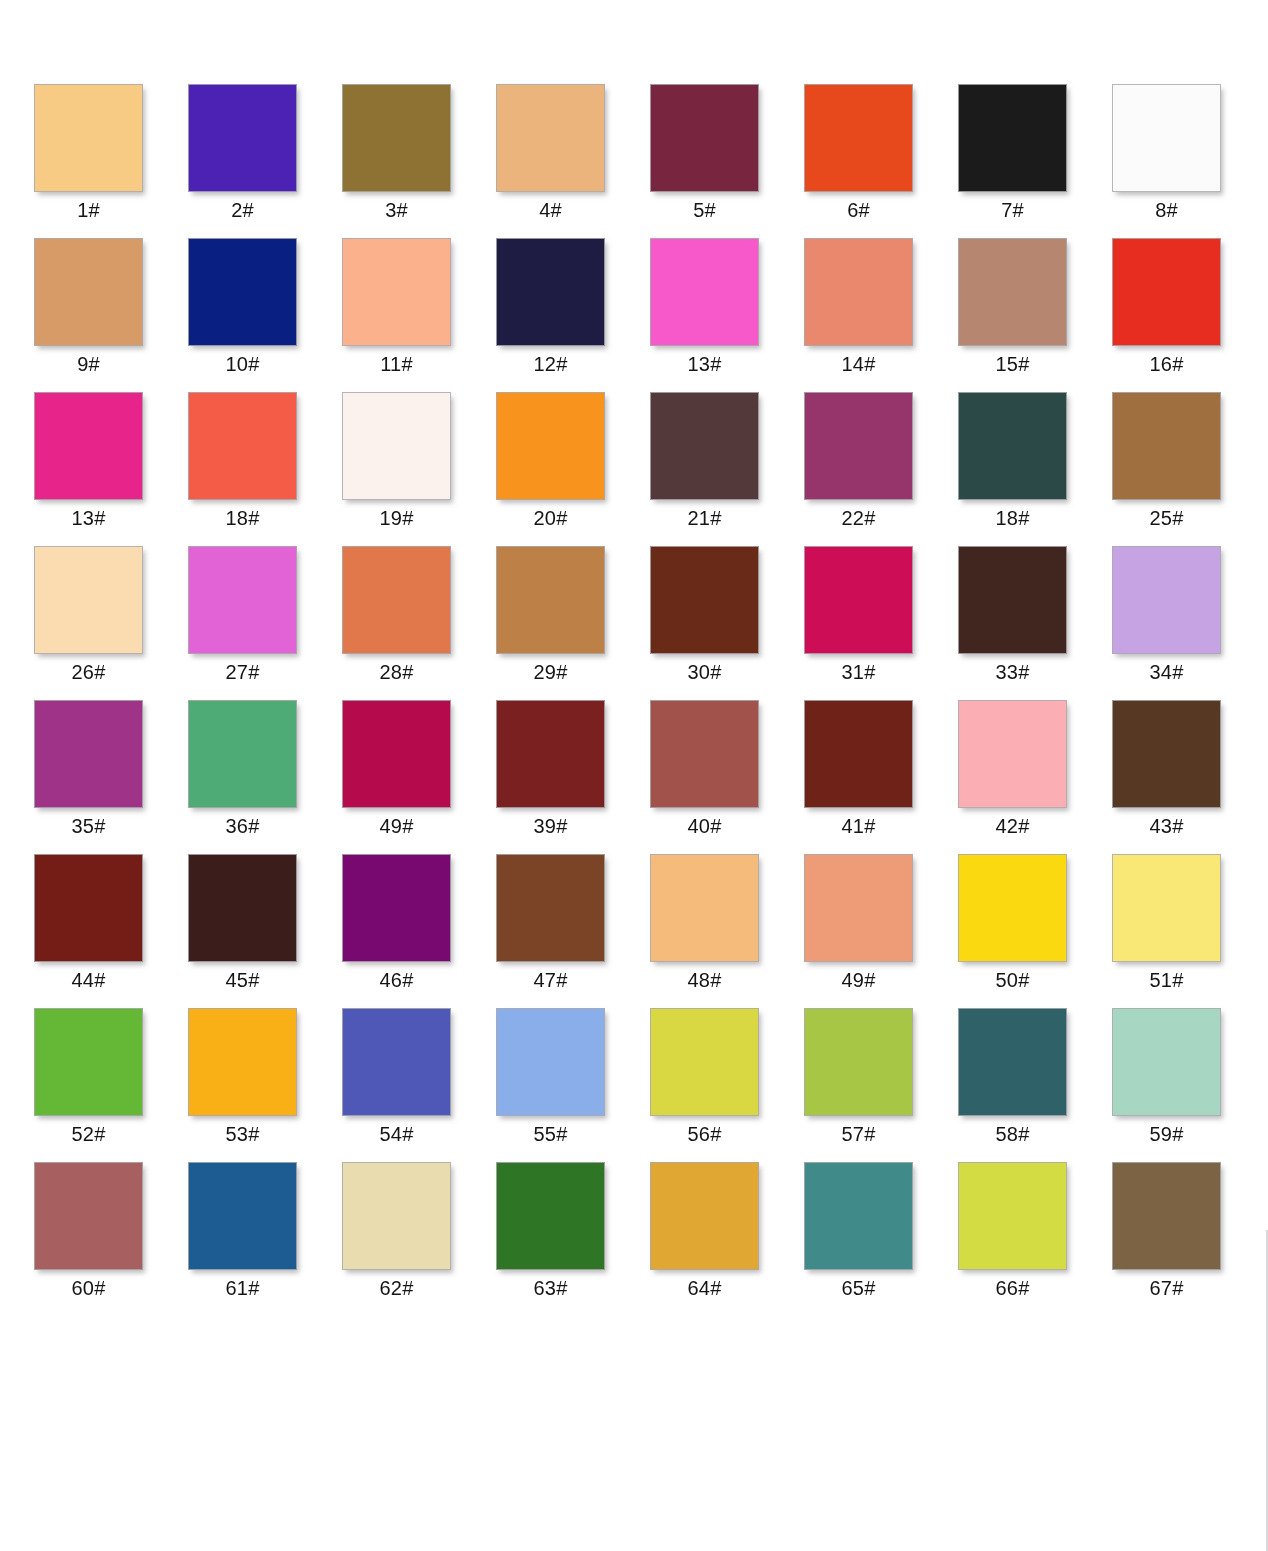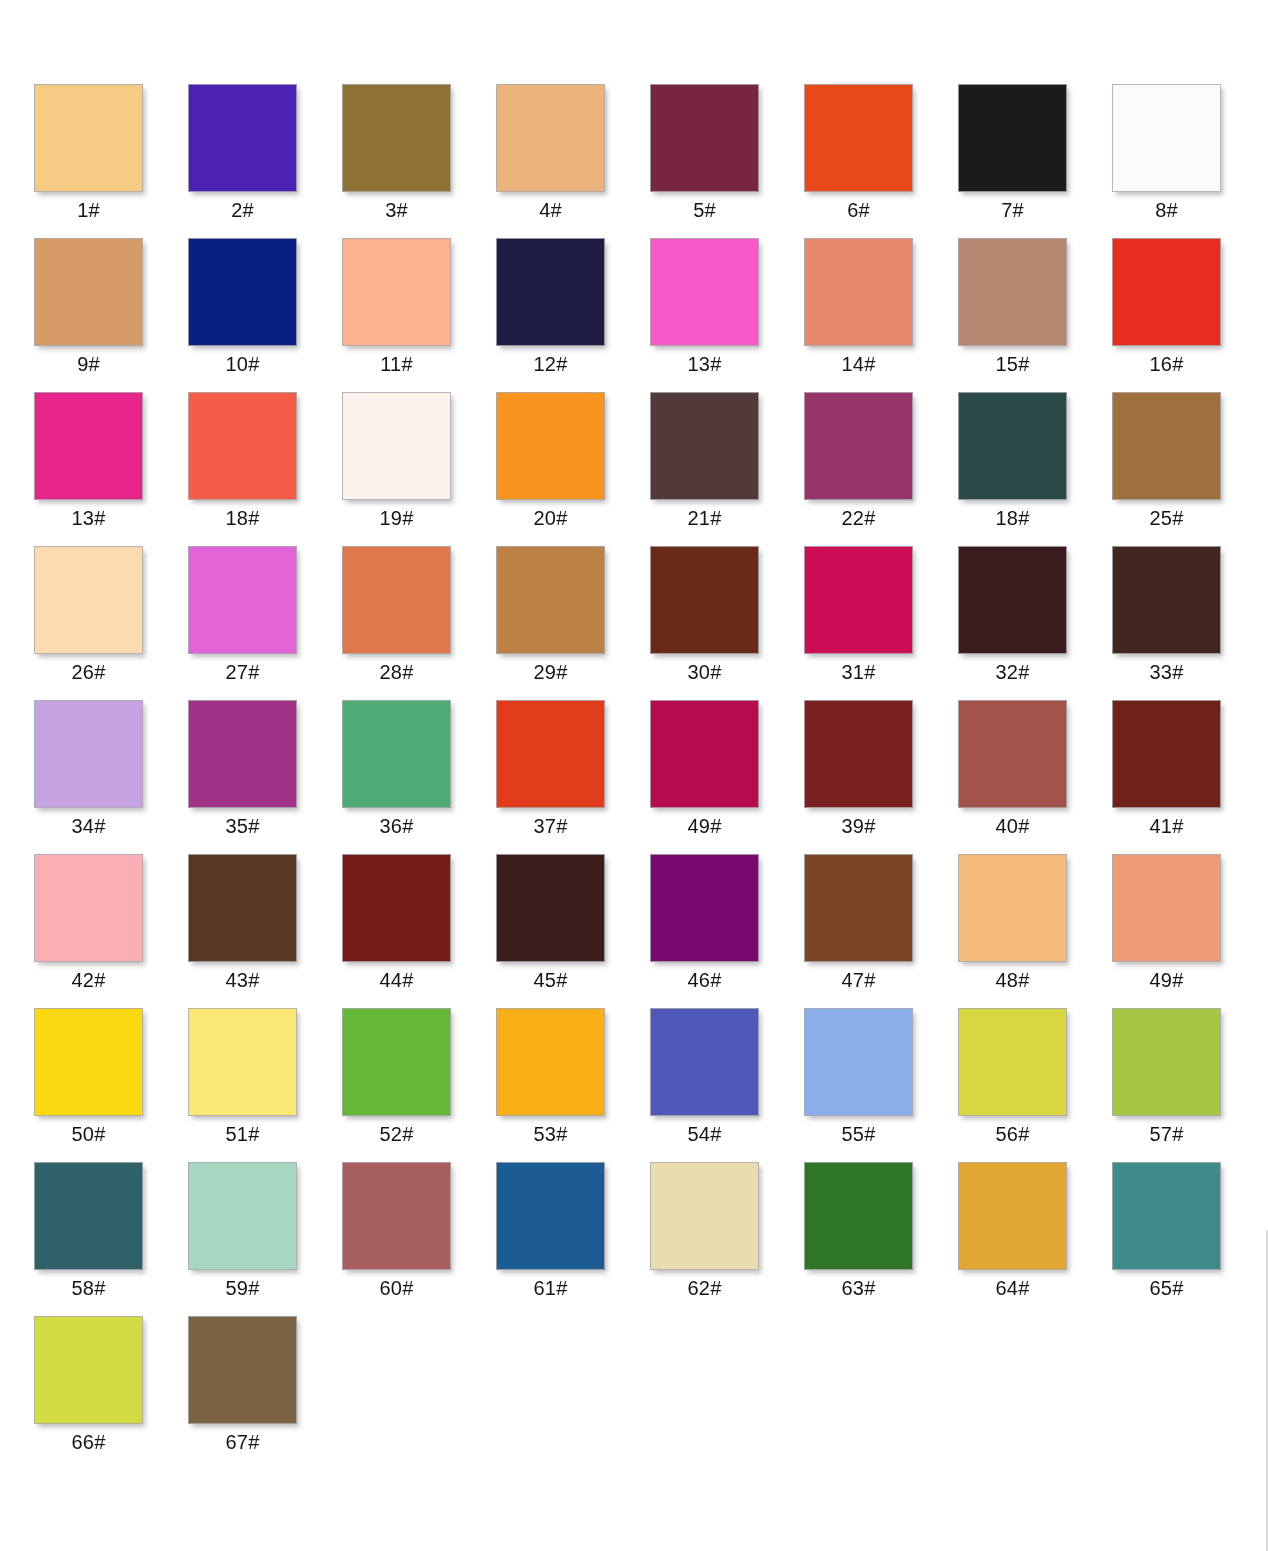--- a/index.html
+++ b/index.html
@@ -195,42 +195,34 @@
       </div>
       <div class="swatch-cell">
         <div class="swatch-chip" style="background-color: rgb(106, 42, 24);"></div>
         <div class="swatch-label">30#</div>
       </div>
       <div class="swatch-cell">
         <div class="swatch-chip" style="background-color: rgb(205, 13, 85);"></div>
         <div class="swatch-label">31#</div>
       </div>
       <div class="swatch-cell">
-        <div class="swatch-chip" style="background-color: rgb(59, 28, 30);"></div>
-        <div class="swatch-label">32#</div>
-      </div>
-      <div class="swatch-cell">
         <div class="swatch-chip" style="background-color: rgb(65, 38, 32);"></div>
         <div class="swatch-label">33#</div>
       </div>
       <div class="swatch-cell">
         <div class="swatch-chip" style="background-color: rgb(198, 164, 228);"></div>
         <div class="swatch-label">34#</div>
       </div>
       <div class="swatch-cell">
         <div class="swatch-chip" style="background-color: rgb(159, 51, 136);"></div>
         <div class="swatch-label">35#</div>
       </div>
       <div class="swatch-cell">
         <div class="swatch-chip" style="background-color: rgb(78, 171, 118);"></div>
         <div class="swatch-label">36#</div>
-      </div>
-      <div class="swatch-cell">
-        <div class="swatch-chip" style="background-color: rgb(224, 60, 28);"></div>
-        <div class="swatch-label">37#</div>
       </div>
       <div class="swatch-cell">
         <div class="swatch-chip" style="background-color: rgb(181, 11, 77);"></div>
         <div class="swatch-label">49#</div>
       </div>
       <div class="swatch-cell">
         <div class="swatch-chip" style="background-color: rgb(122, 32, 32);"></div>
         <div class="swatch-label">39#</div>
       </div>
       <div class="swatch-cell">

